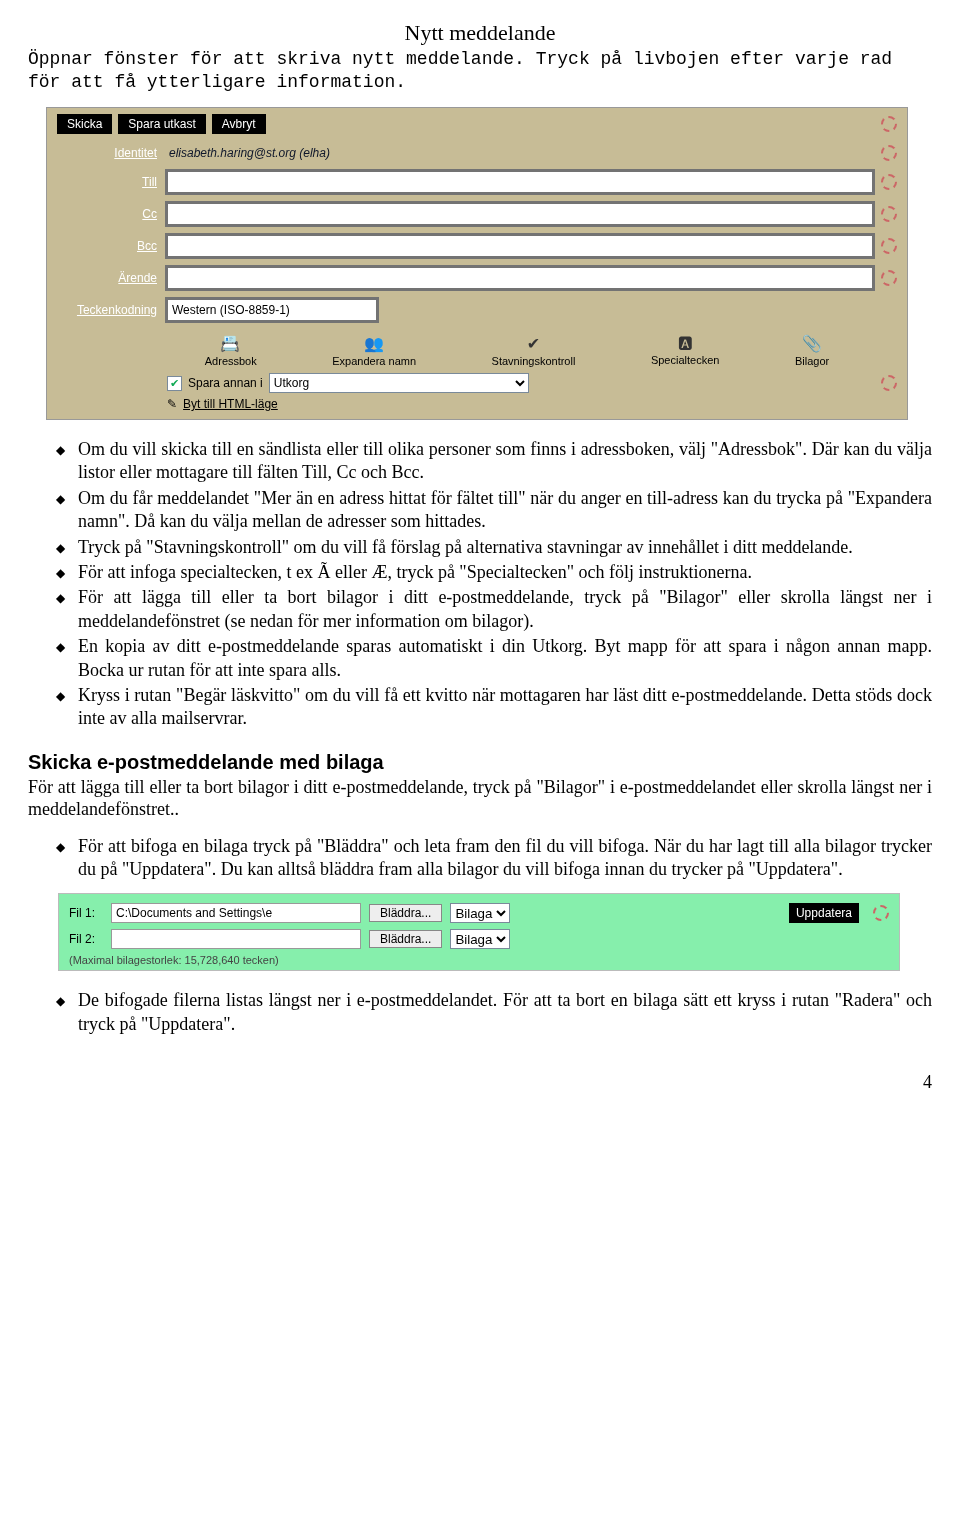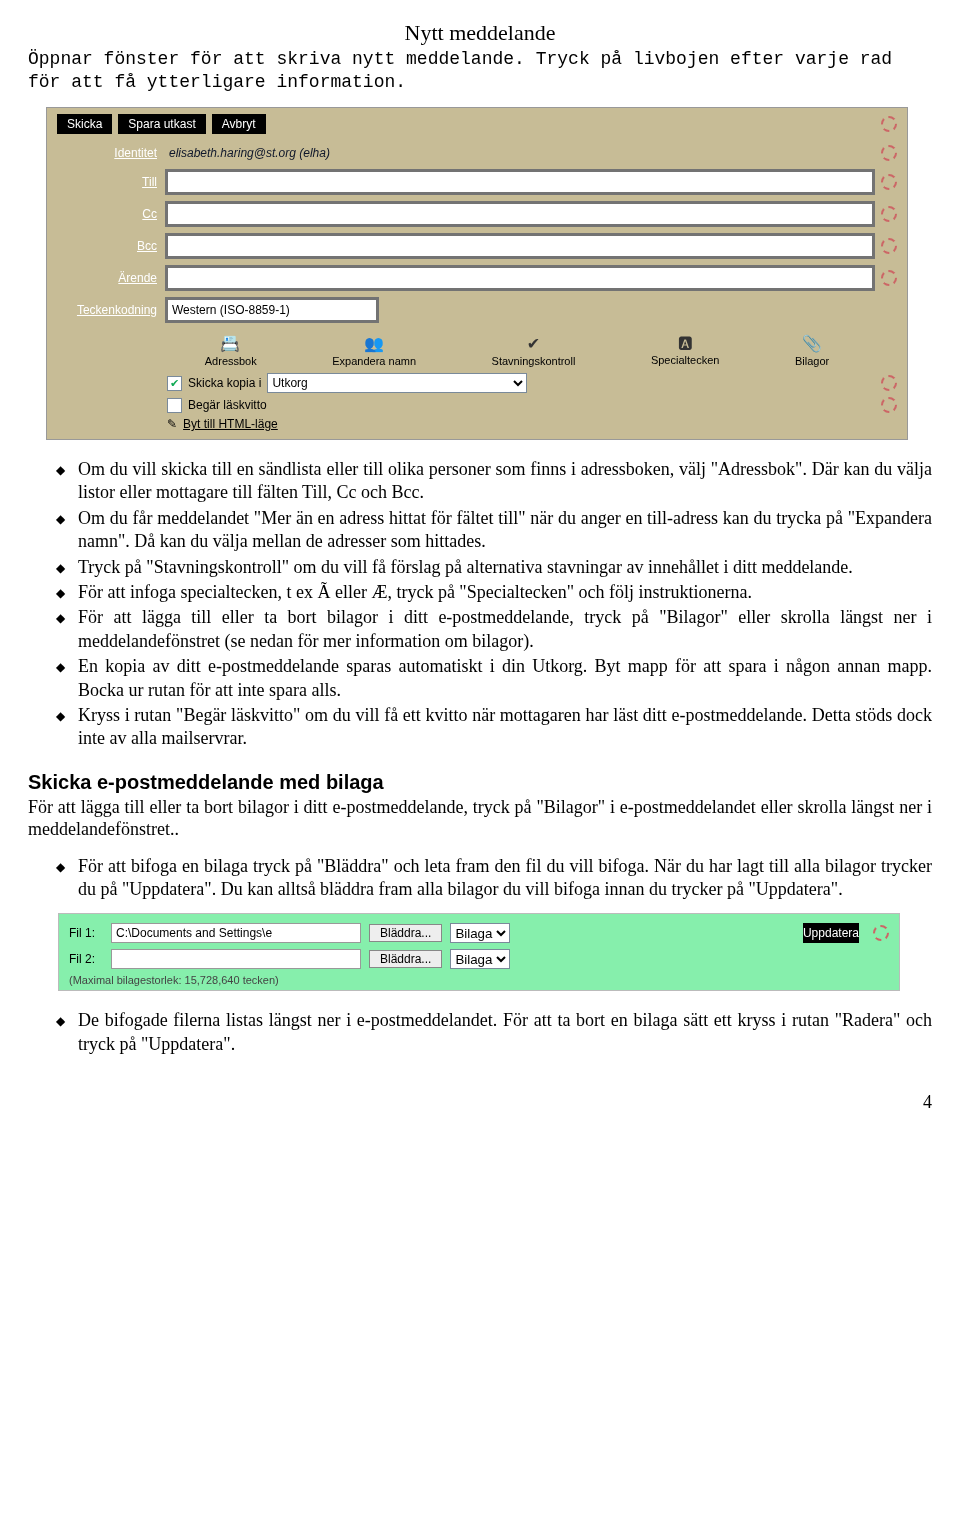--- a/index.html
+++ b/index.html
@@ -181,21 +181,21 @@
   }
   .attach .asel {
     border:1px solid #7a8a9a;
     background:#fff;
     height:20px;
   }
   .attach .upd {
     margin-left:auto;
     background:#000;
     color:#fff;
-    padding:3px 0;
+    padding:3px 7px;
   }
   .attach .note {
     font-size:11px;
     color:#444;
     padding-top:2px;
   }
   .pg-num {
     text-align: right;
     font-size: 18px;
     margin-top: 36px;
@@ -265,30 +265,24 @@
       <span>Specialtecken</span>
     </div>
     <div class="toolbtn">
       <span class="glyph">📎</span>
       <span>Bilagor</span>
     </div>
   </div>
 
   <div class="optrow">
     <span class="chk">✔</span>
-    <span>Skicka kopia i</span>
+    <span>Spara annan i</span>
     <select>
       <option>Utkorg</option>
     </select>
-    <span class="spacer" style="flex:1"></span>
-    <span class="help-ico"></span>
-  </div>
-  <div class="optrow">
-    <span class="chk"></span>
-    <span>Begär läskvitto</span>
     <span class="spacer" style="flex:1"></span>
     <span class="help-ico"></span>
   </div>
   <div class="optrow" style="padding-bottom:8px;">
     <span>✎</span>
     <span style="text-decoration:underline;">Byt till HTML-läge</span>
   </div>
 </div>
 
 <ul class="bullets">

